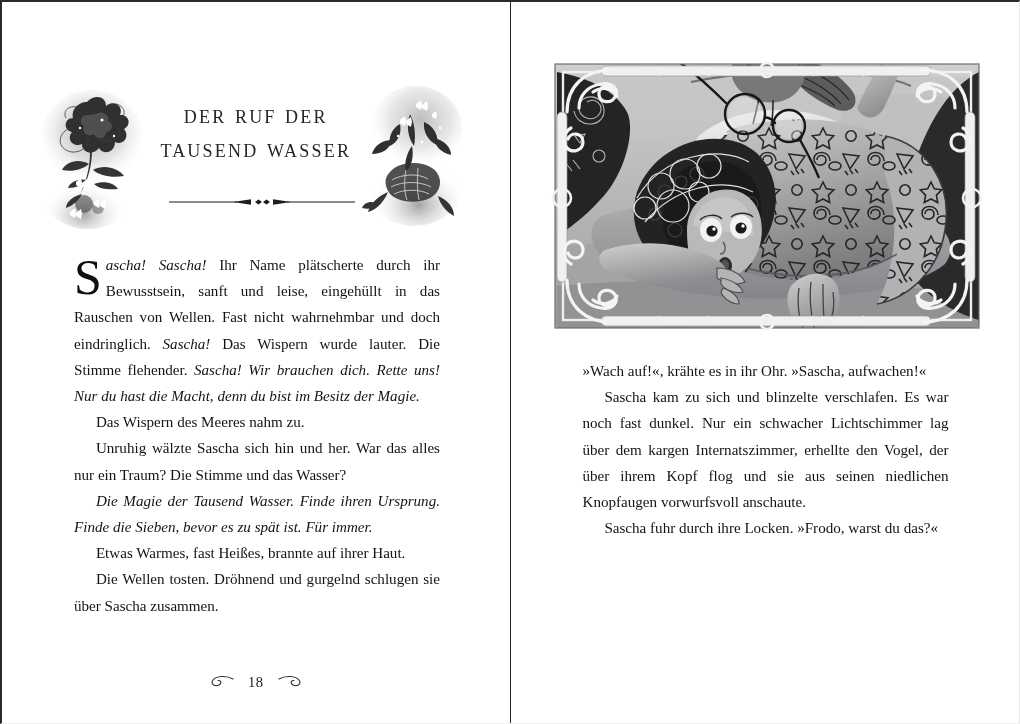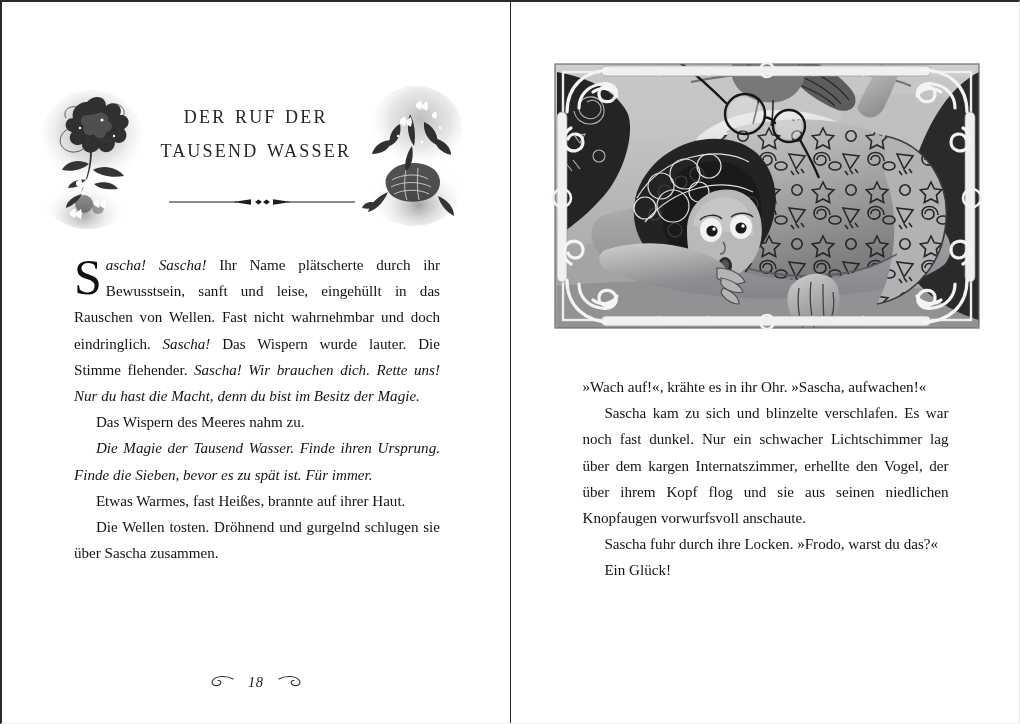--- a/index.html
+++ b/index.html
@@ -81,21 +81,21 @@
     left: 72px;
     width: 366px;
     font-size: 15.1px;
     line-height: 26.2px;
     text-align: justify;
     text-justify: inter-word;
     hyphens: manual;
     color: #131316;
   }
   .page.left  .text-col { top: 250px; }
-  .page.right .text-col { top: 372px; font-family: Liberation Serif, serif; }
+  .page.right .text-col { top: 356px; font-family: Liberation Serif, serif; }
 
   .text-col p { margin: 0; text-indent: 1.45em; }
   .text-col p.first { text-indent: 0; }
   .text-col p em, .text-col i { font-style: italic; }
 
   
   .dropcap {
     float: left;
     font-size: 50px;
     line-height: 40px;
@@ -113,21 +113,21 @@
     text-align: center;
     font-size: 14.5px;
     color: #1a1a1d;
     letter-spacing: .5px;
   }
   .folio .swash {
     display: inline-block;
     vertical-align: middle;
     color: #2c2c30;
   }
-  .folio .num { margin: 2px 9px; vertical-align: middle; font-style: italic; }
+  .folio .num { margin: 2px 9px; vertical-align: middle; }
 
   
   .illus {
     position: absolute;
     left: 30px;
     top: 14px;
     width: 452px;
     height: 330px;
   }
   .illus svg { display: block; width: 100%; height: 100%; }
@@ -258,20 +258,21 @@
           <path d="M124 6 L106 3.3 L106 8.7 Z" fill="#1c1c1e"></path>
           <path d="M88 6 L91.5 3.6 L95 6 L91.5 8.4 Z" fill="#1c1c1e"></path>
           <path d="M96 6 L99.5 3.6 L103 6 L99.5 8.4 Z" fill="#1c1c1e"></path>
         </svg>
       </div>
     </div>
 
     <div class="text-col" id="left-text">
         <p class="first"><span class="dropcap">S</span><em>ascha! Sascha!</em><span> Ihr Name plätscherte durch ihr Bewusstsein, sanft und leise, eingehüllt in das Rauschen von Wellen. Fast nicht wahrnehmbar und doch eindringlich. </span><em>Sascha!</em><span> Das Wispern wurde lauter. Die Stimme flehender. </span><em>Sascha! Wir brauchen dich. Rette uns! Nur du hast die Macht, denn du bist im Besitz der Magie.</em></p>
         <p><span>Das Wispern des Meeres nahm zu.</span></p>
+        <p><span>Unruhig wälzte Sascha sich hin und her. War das alles nur ein Traum? Die Stimme und das Wasser?</span></p>
         <p><em>Die Magie der Tausend Wasser. Finde ihren Ursprung. Finde die Sieben, bevor es zu spät ist. Für immer.</em></p>
         <p><span>Etwas Warmes, fast Heißes, brannte auf ihrer Haut.</span></p>
         <p><span>Die Wellen tosten. Dröhnend und gurgelnd schlugen sie über Sascha zusammen.</span></p>
       </div>
 
     <div class="folio">
       <span class="swash">
         <svg width="26" height="12" viewBox="0 0 26 12" xmlns="http://www.w3.org/2000/svg">
           <path d="M24 4 C17 0 7 1 4 5 C1 9 6 12 10 10 C13 8.5 12 5 9 5.5" fill="none" stroke="#2c2c30" stroke-width="1.1" stroke-linecap="round"></path>
         </svg>
@@ -519,17 +520,16 @@
             <path d="M340 304 c-6 6 -16 4 -18 -4"></path>
           </g>
         </g>
       </svg>
     </div>
 
     <div class="text-col" id="right-text">
         <p class="first"><span>»Wach auf!«, krähte es in ihr Ohr. »Sascha, aufwachen!«</span></p>
         <p><span>Sascha kam zu sich und blinzelte verschlafen. Es war noch fast dunkel. Nur ein schwacher Lichtschimmer lag über dem kargen Internatszimmer, erhellte den Vogel, der über ihrem Kopf flog und sie aus seinen niedlichen Knopfaugen vorwurfsvoll anschaute.</span></p>
         <p><span>Sascha fuhr durch ihre Locken. »Frodo, warst du das?«</span></p>
-        <p><span>Ein Glück!</span></p>
       </div>
 
   </div>
 </div>
 
 </body></html>

